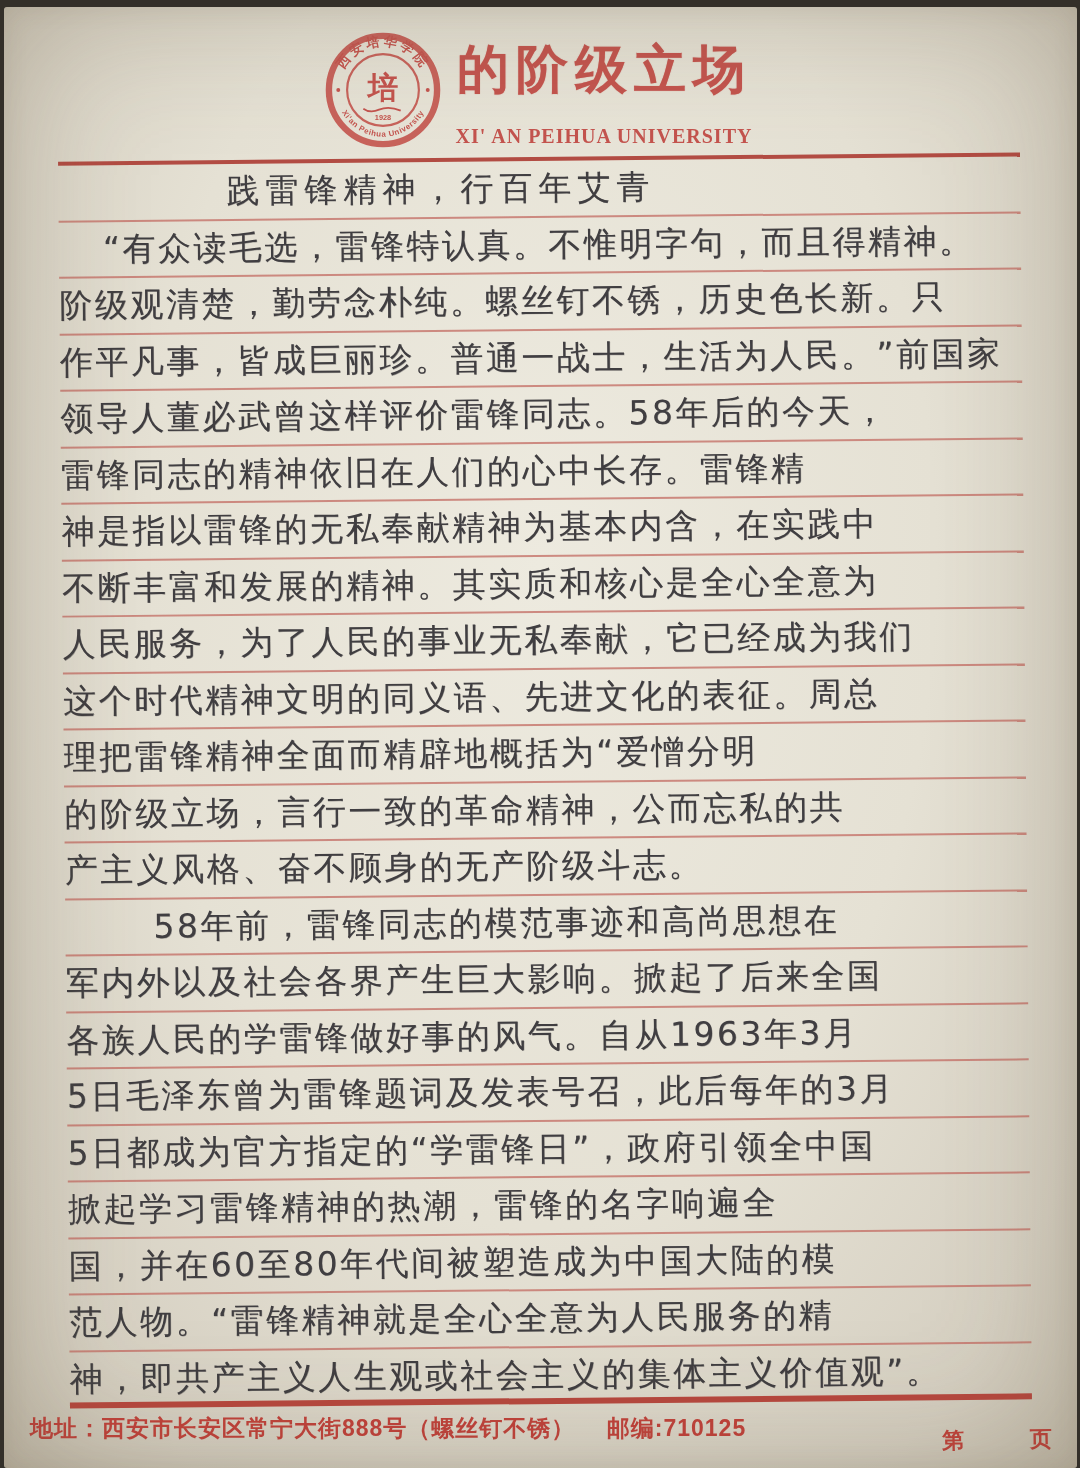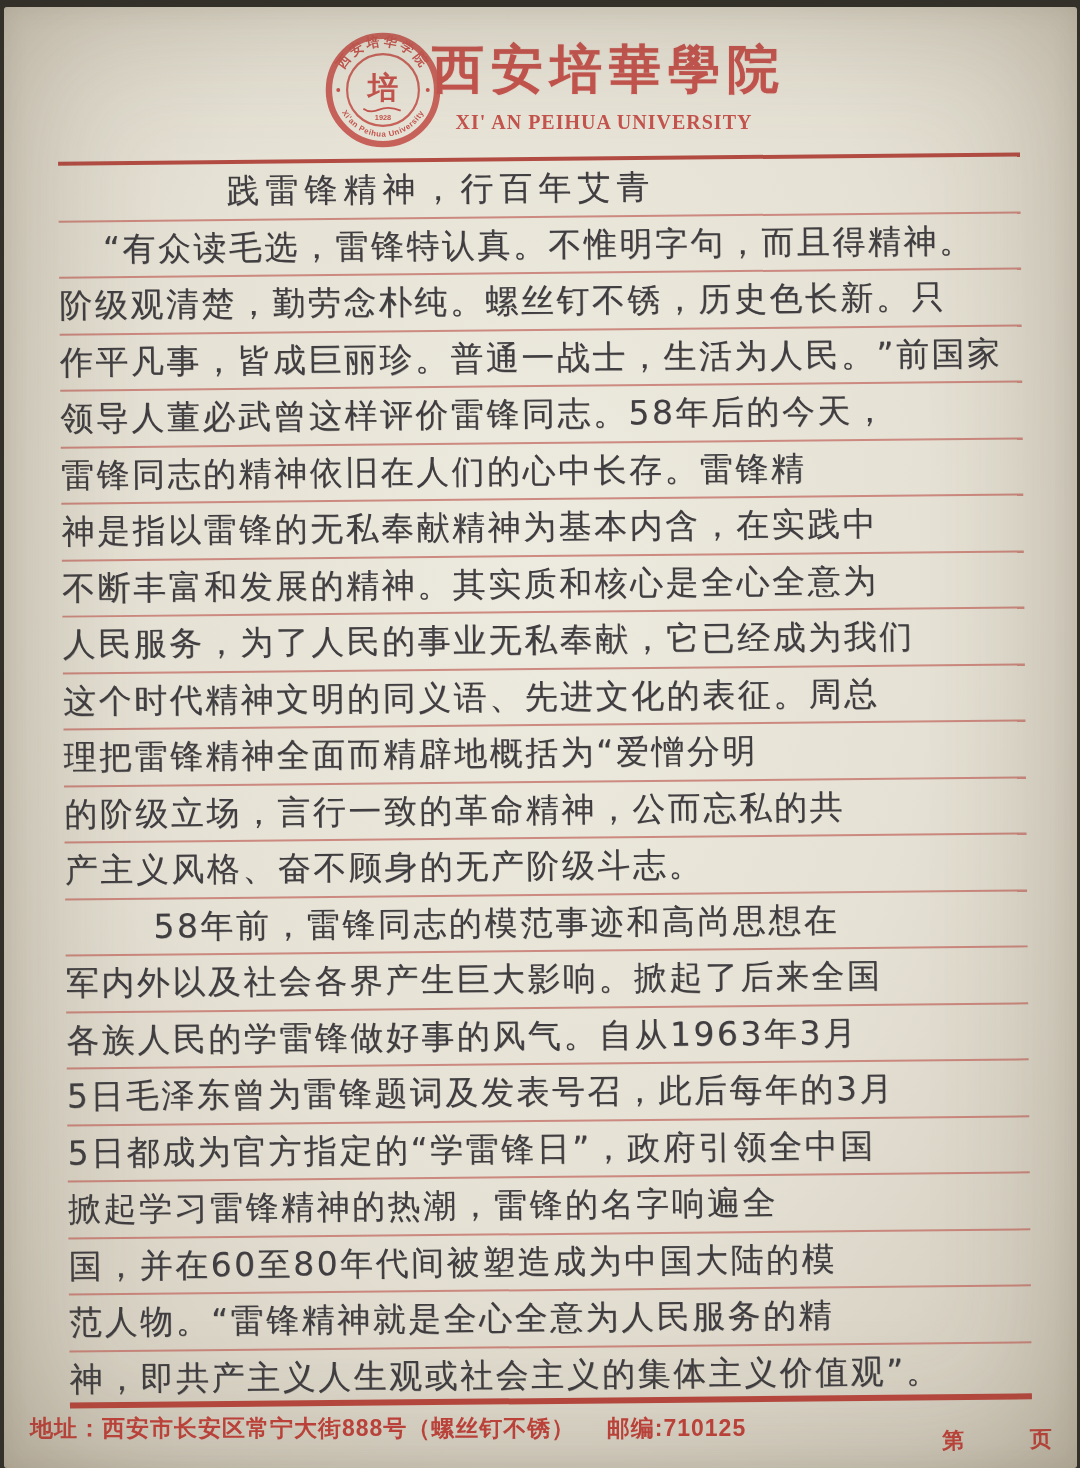--- a/index.html
+++ b/index.html
@@ -16,21 +16,21 @@
   
   .header{position:absolute;top:8px;left:0;right:0;height:148px;}
   .seal{position:absolute;left:320px;top:16px;width:118px;height:118px;}
   .uni-cn{
     position:absolute;left:428px;top:18px;width:345px;text-align:center;
     font-family:"DejaVu Serif","Liberation Serif",serif;font-weight:bold;
     font-size:52px;line-height:72px;letter-spacing:7px;color:#c4544e;
     text-shadow:0 0 1px rgba(196,84,78,.6);white-space:nowrap;
   }
   .uni-en{
-    position:absolute;left:420px;top:96px;width:360px;text-align:center;
+    position:absolute;left:420px;top:110px;width:360px;text-align:center;
     font-family:"Liberation Serif","DejaVu Serif",serif;font-weight:bold;
     font-size:20px;letter-spacing:1px;color:#c4544e;white-space:nowrap;
   }
   
   .sheet{
     position:absolute;left:60px;top:150px;width:962px;height:1244px;
     border-top:4px solid #b24c43;
     transform:rotate(-0.55deg);transform-origin:50% 50%;
   }
   .row{
@@ -76,21 +76,21 @@
         </text>
         <text font-size="8" font-weight="bold" fill="#c4544e" font-family="Liberation Sans, sans-serif" letter-spacing="0.6">
           <textPath href="#arcBottom" startOffset="50%" text-anchor="middle">Xi'an Peihua University</textPath>
         </text>
         <circle cx="14.5" cy="60" r="2" fill="#c4544e"></circle>
         <circle cx="105.5" cy="60" r="2" fill="#c4544e"></circle>
         <text x="60" y="68" font-size="31" font-weight="bold" text-anchor="middle" fill="#c4544e" font-family="DejaVu Serif, serif">培</text>
         <path d="M 40 79 q 7 5 16 1 q 10 -4 22 1" fill="none" stroke="#c4544e" stroke-width="1.8"></path>
         <text x="60" y="90" font-size="7.5" font-weight="bold" text-anchor="middle" fill="#c4544e" font-family="Liberation Sans, sans-serif">1928</text>
       </svg>
-      <div class="uni-cn">西安培華學院</div>
+      <div class="uni-cn">的阶级立场</div>
       <div class="uni-en">XI' AN PEIHUA UNIVERSITY</div>
     </div>
 
     <div class="sheet">
       <div class="row title-line">
         <span class="hw">践雷锋精神，行百年艾青</span>
       </div>
       <div class="rows">
           <div class="row">
             <span class="hw" style="padding-left: 44px;">“有众读毛选，雷锋特认真。不惟明字句，而且得精神。</span>

